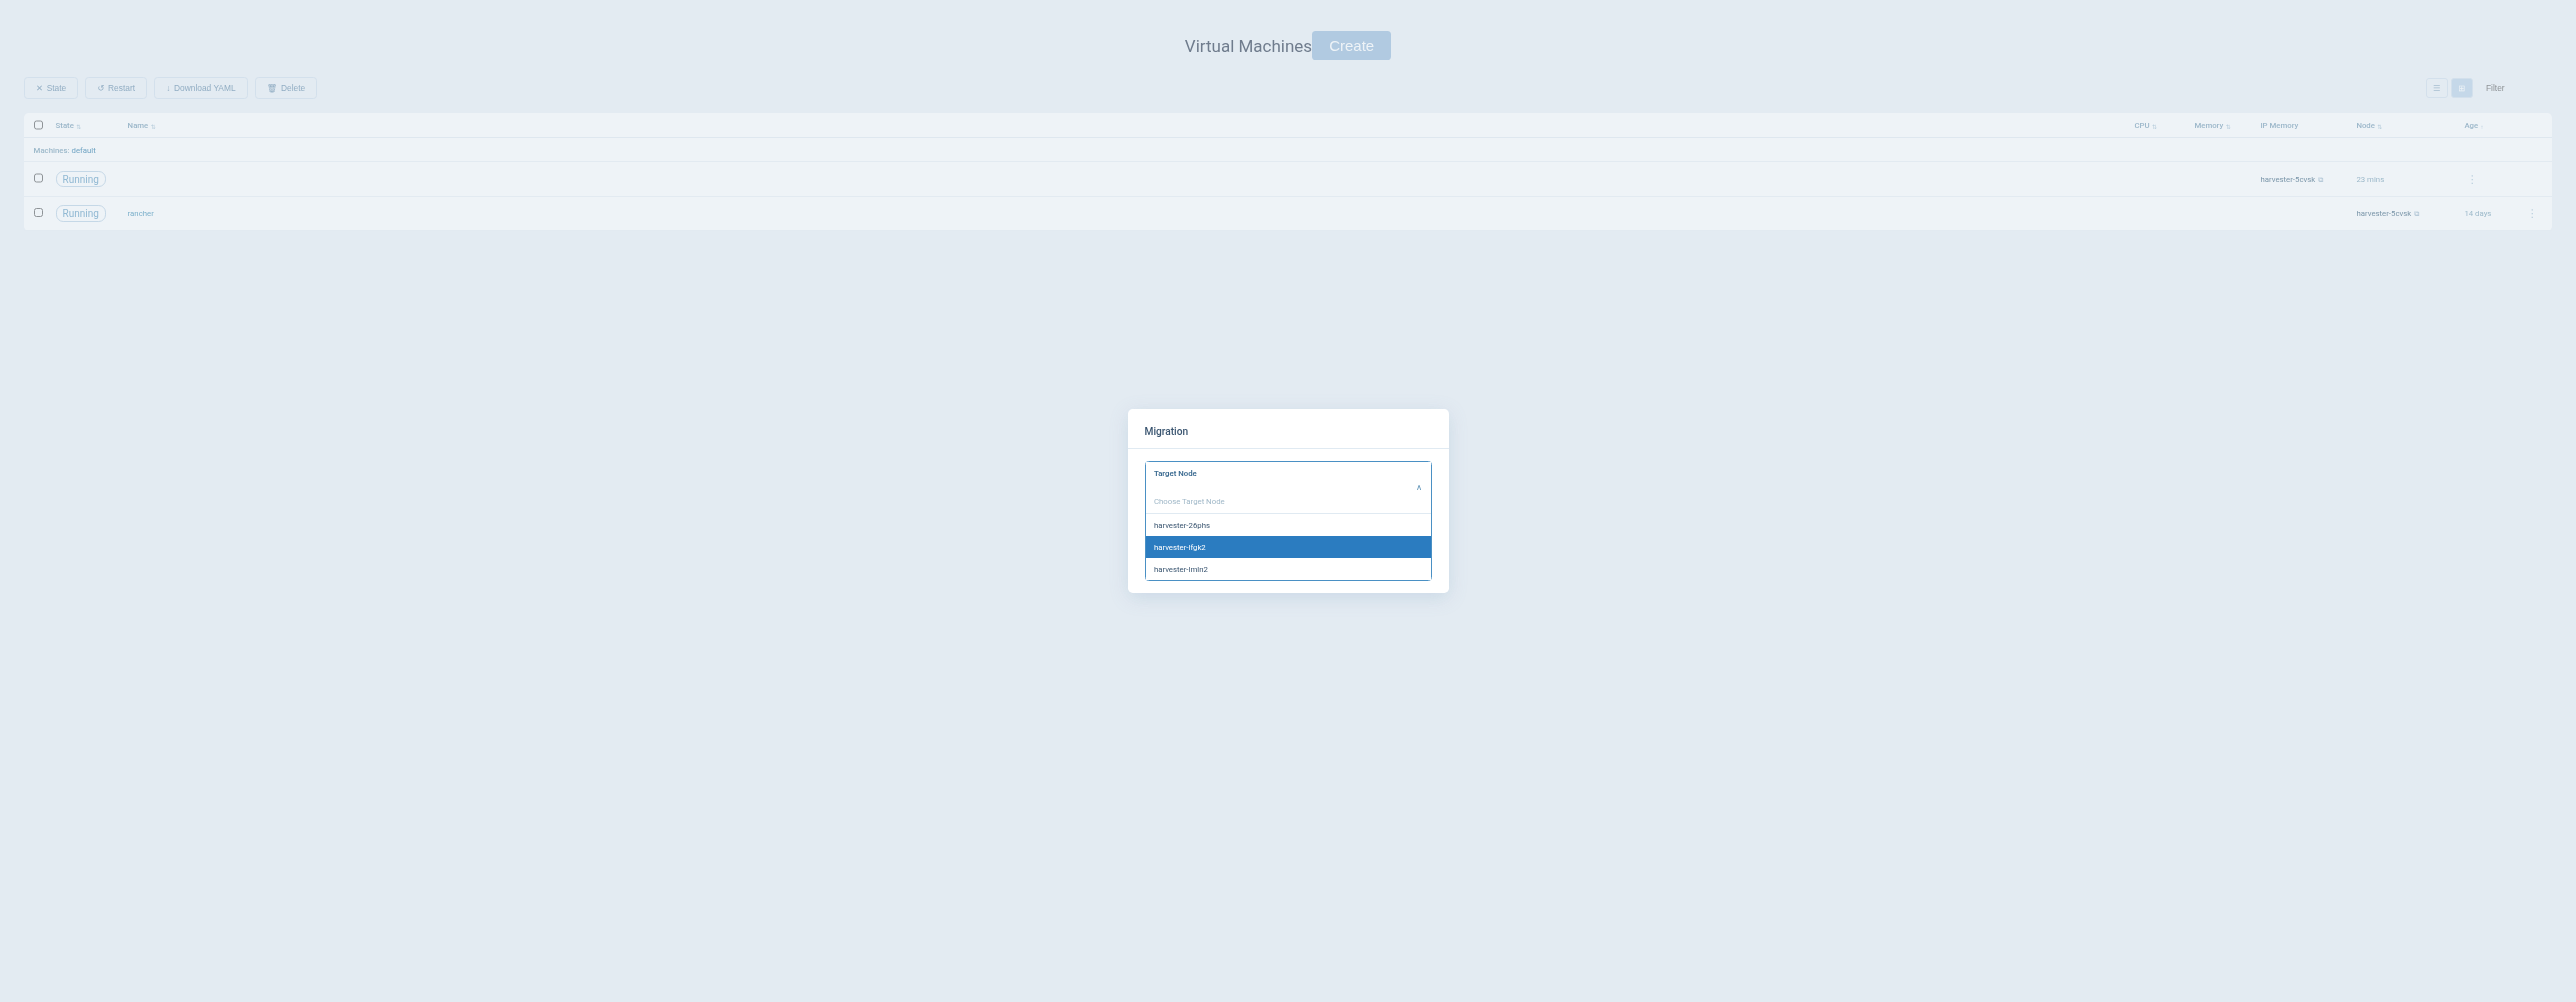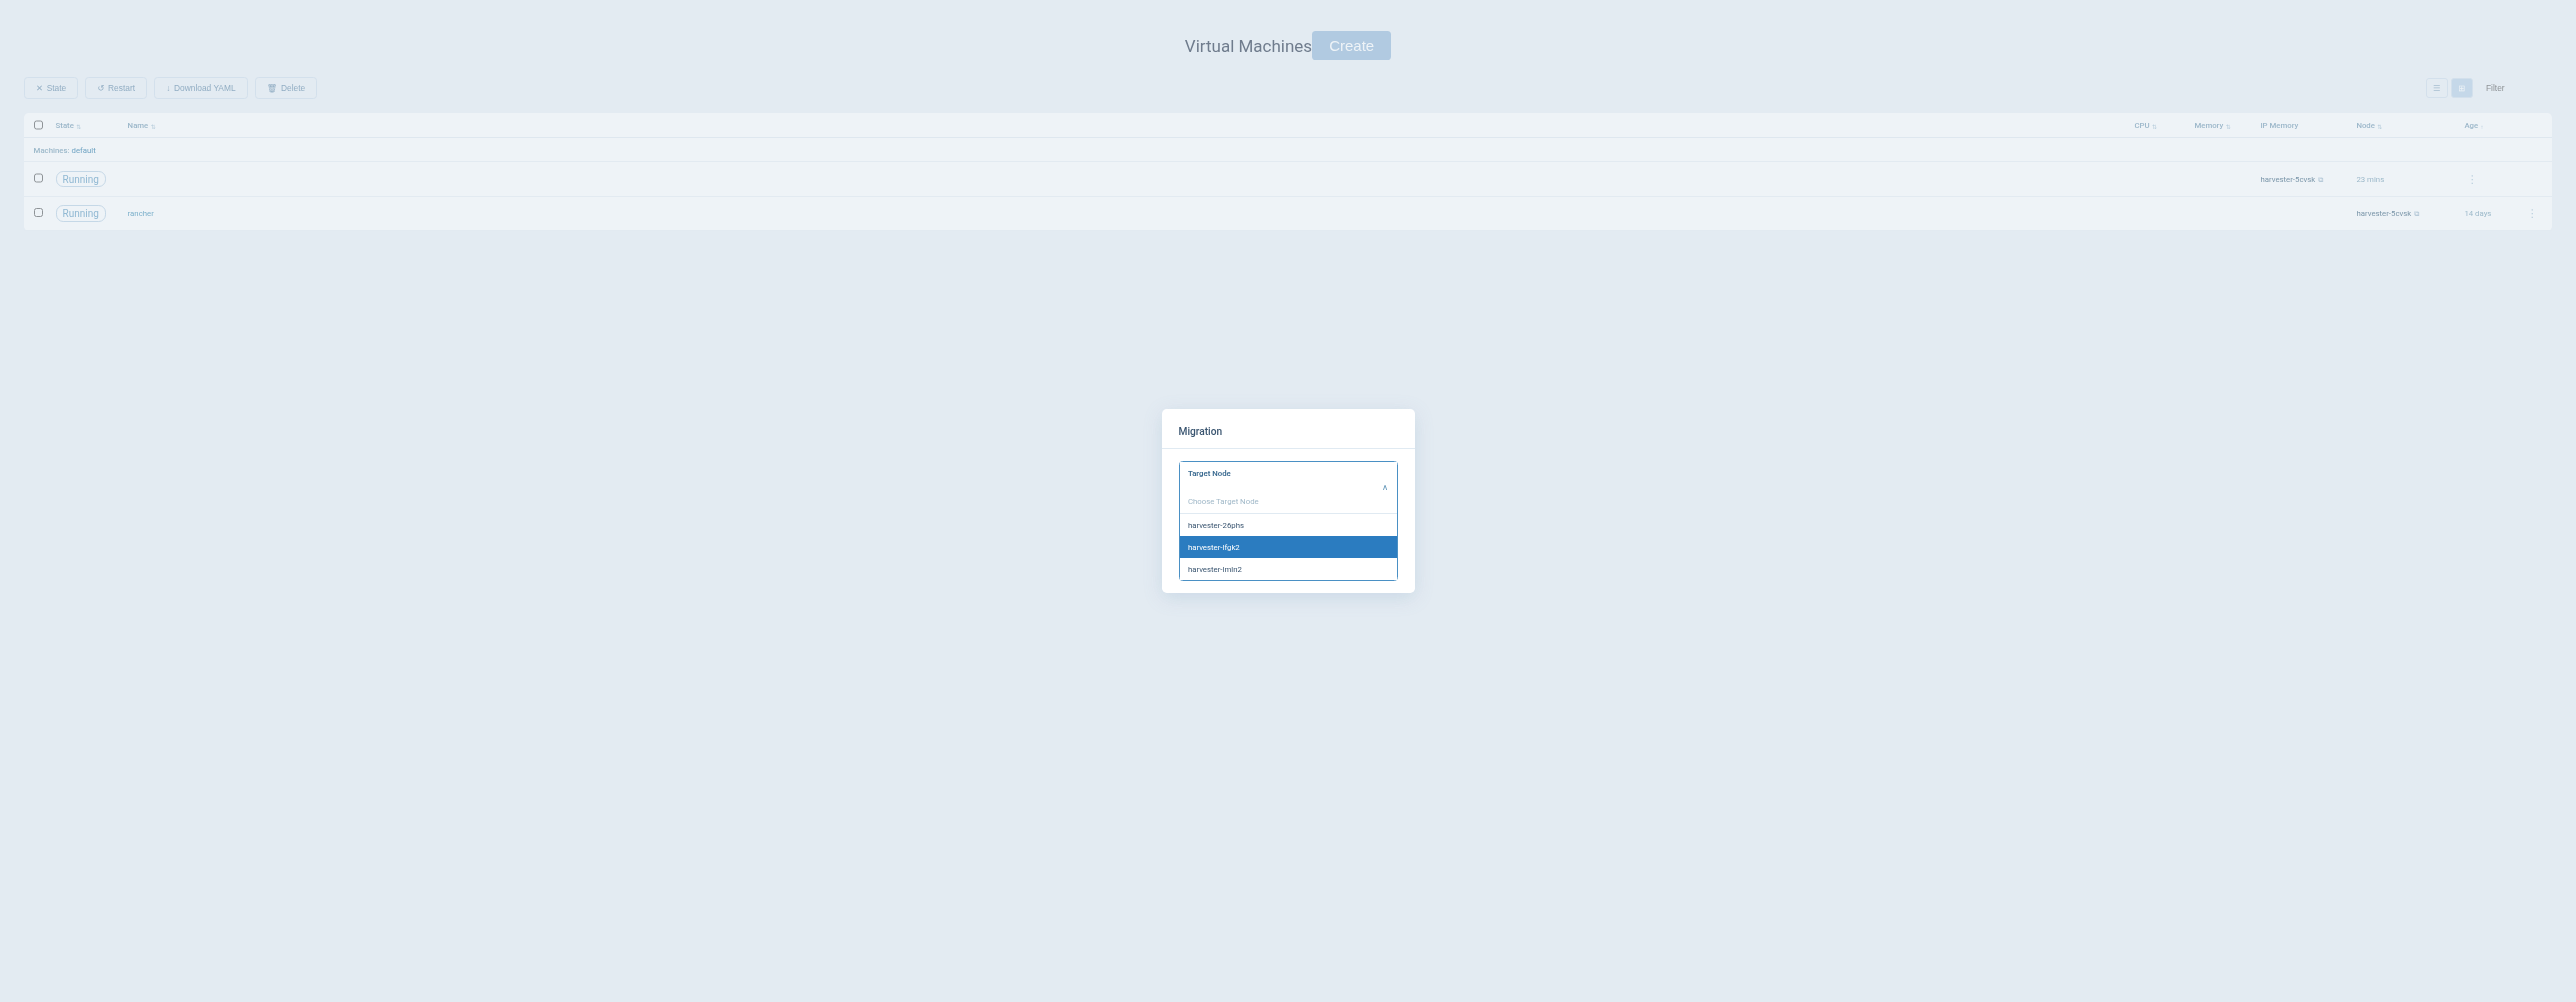--- a/index.html
+++ b/index.html
@@ -171,21 +171,21 @@
       display: flex;
       align-items: center;
       justify-content: center;
     }
 
     
     .dialog {
       background: white;
       border-radius: 4.8px;
       box-shadow: 0 4.8px 19px rgba(100, 140, 180, 0.2);
-      width: 253px;
+      width: 321px;
       padding: 17px 17px 0 17px;
       position: relative;
     }
     .dialog-title {
       font-size: 10.2px;
       font-weight: 500;
       color: #3a5570;
       margin-bottom: 11px;
     }
     .dialog-divider {

